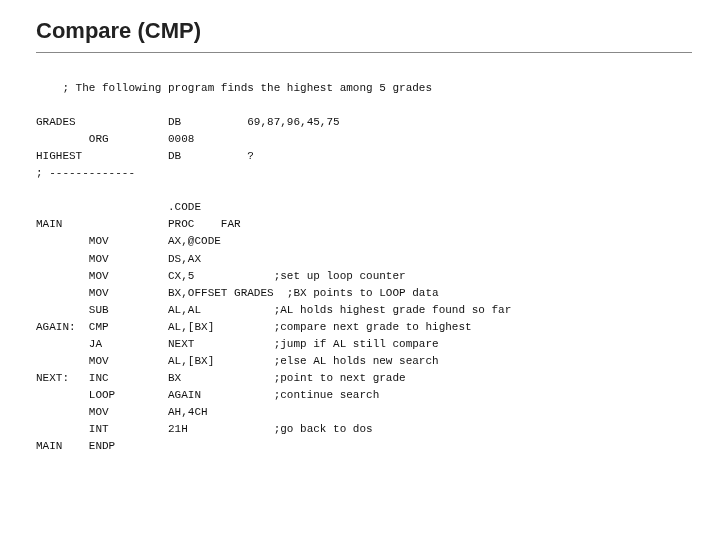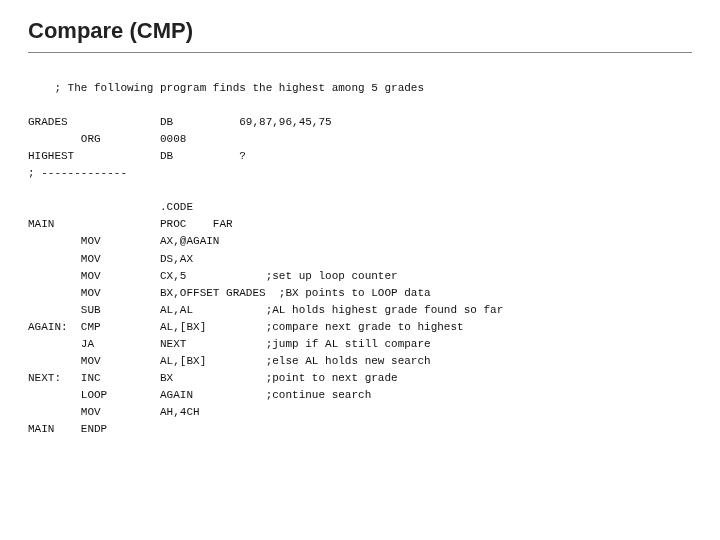--- a/index.html
+++ b/index.html
@@ -6,21 +6,21 @@
     body {
       background: #ffffff;
       font-family: Arial, Helvetica, sans-serif;
       width: 720px;
       height: 540px;
       overflow: hidden;
     }
     .page {
       width: 720px;
       height: 540px;
-      padding: 18px 28px 18px 28px;
+      padding: 18px 28px 18px 36px;
     }
     .title {
       font-size: 22px;
       font-weight: bold;
       color: #222;
       margin-bottom: 8px;
     }
     .divider {
       border: none;
       border-top: 1.5px solid #888;
@@ -43,26 +43,27 @@
   <div class="code-block">
     <span>; The following program finds the highest among 5 grades</span>
   </div>
   <div class="code-block" id="code-lines"><span>GRADES              DB          69,87,96,45,75
 </span><span>        ORG         0008
 </span><span>HIGHEST             DB          ?
 </span><span>; -------------
 </span><span>
 </span><span>                    .CODE
 </span><span>MAIN                PROC    FAR
-</span><span>        MOV         AX,@AGAIN
+</span><span>        MOV         AX,@CODE
 </span><span>        MOV         DS,AX
 </span><span>        MOV         CX,5            ;set up loop counter
 </span><span>        MOV         BX,OFFSET GRADES  ;BX points to LOOP data
 </span><span>        SUB         AL,AL           ;AL holds highest grade found so far
 </span><span>AGAIN:  CMP         AL,[BX]         ;compare next grade to highest
 </span><span>        JA          NEXT            ;jump if AL still compare
 </span><span>        MOV         AL,[BX]         ;else AL holds new search
 </span><span>NEXT:   INC         BX              ;point to next grade
 </span><span>        LOOP        AGAIN           ;continue search
 </span><span>        MOV         AH,4CH
+</span><span>        INT         21H             ;go back to dos
 </span><span>MAIN    ENDP
 </span></div>
 </div>
 
 </body></html>

